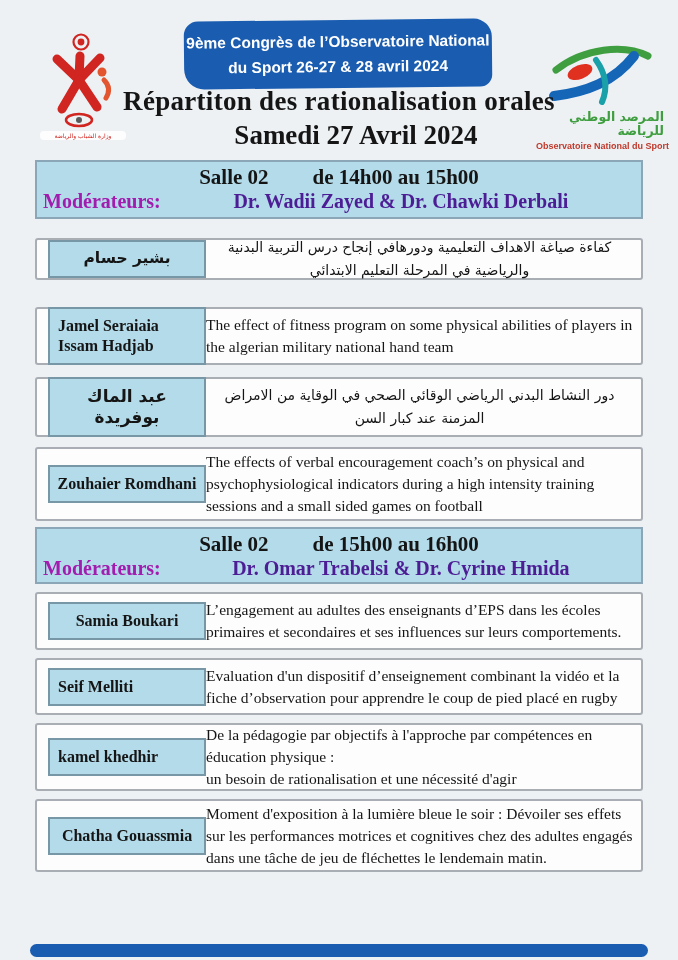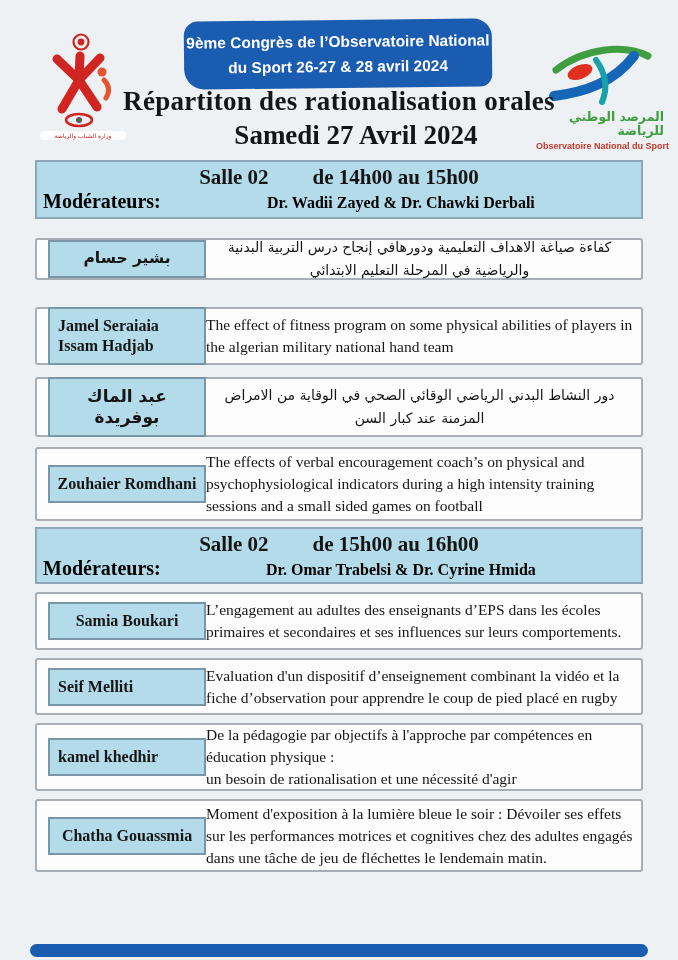--- a/index.html
+++ b/index.html
@@ -54,24 +54,24 @@
     background:#b3dbe9; border:2px solid #8ba6b6; box-sizing:border-box;
   }
   .session .line1{
     display:flex; justify-content:center; gap:44px;
     font-size:21px; font-weight:bold; margin-top:3px;
   }
   .session .line2{
     display:flex; align-items:baseline; padding:0 0 2px 6px;
   }
   .session .modlabel{
-    color:#000000; font-weight:bold; font-size:20px; white-space:nowrap;
+    color:#a21caf; font-weight:bold; font-size:20px; white-space:nowrap;
   }
   .session .modnames{
-    flex:1; text-align:center; color:#000000; font-weight:bold; font-size:16px;
+    flex:1; text-align:center; color:#4c1d95; font-weight:bold; font-size:20px;
   }
   
   .row{
     position:absolute; left:35px; width:608px; box-sizing:border-box;
     background:#fdfdfd; border:2px solid #a9aeb5; border-radius:3px;
     display:flex; align-items:center; padding:4px 8px 4px 11px;
   }
   .namebox{
     width:158px; flex-shrink:0; box-sizing:border-box;
     background:#b3dbe9; border:2px solid #7796a6;

